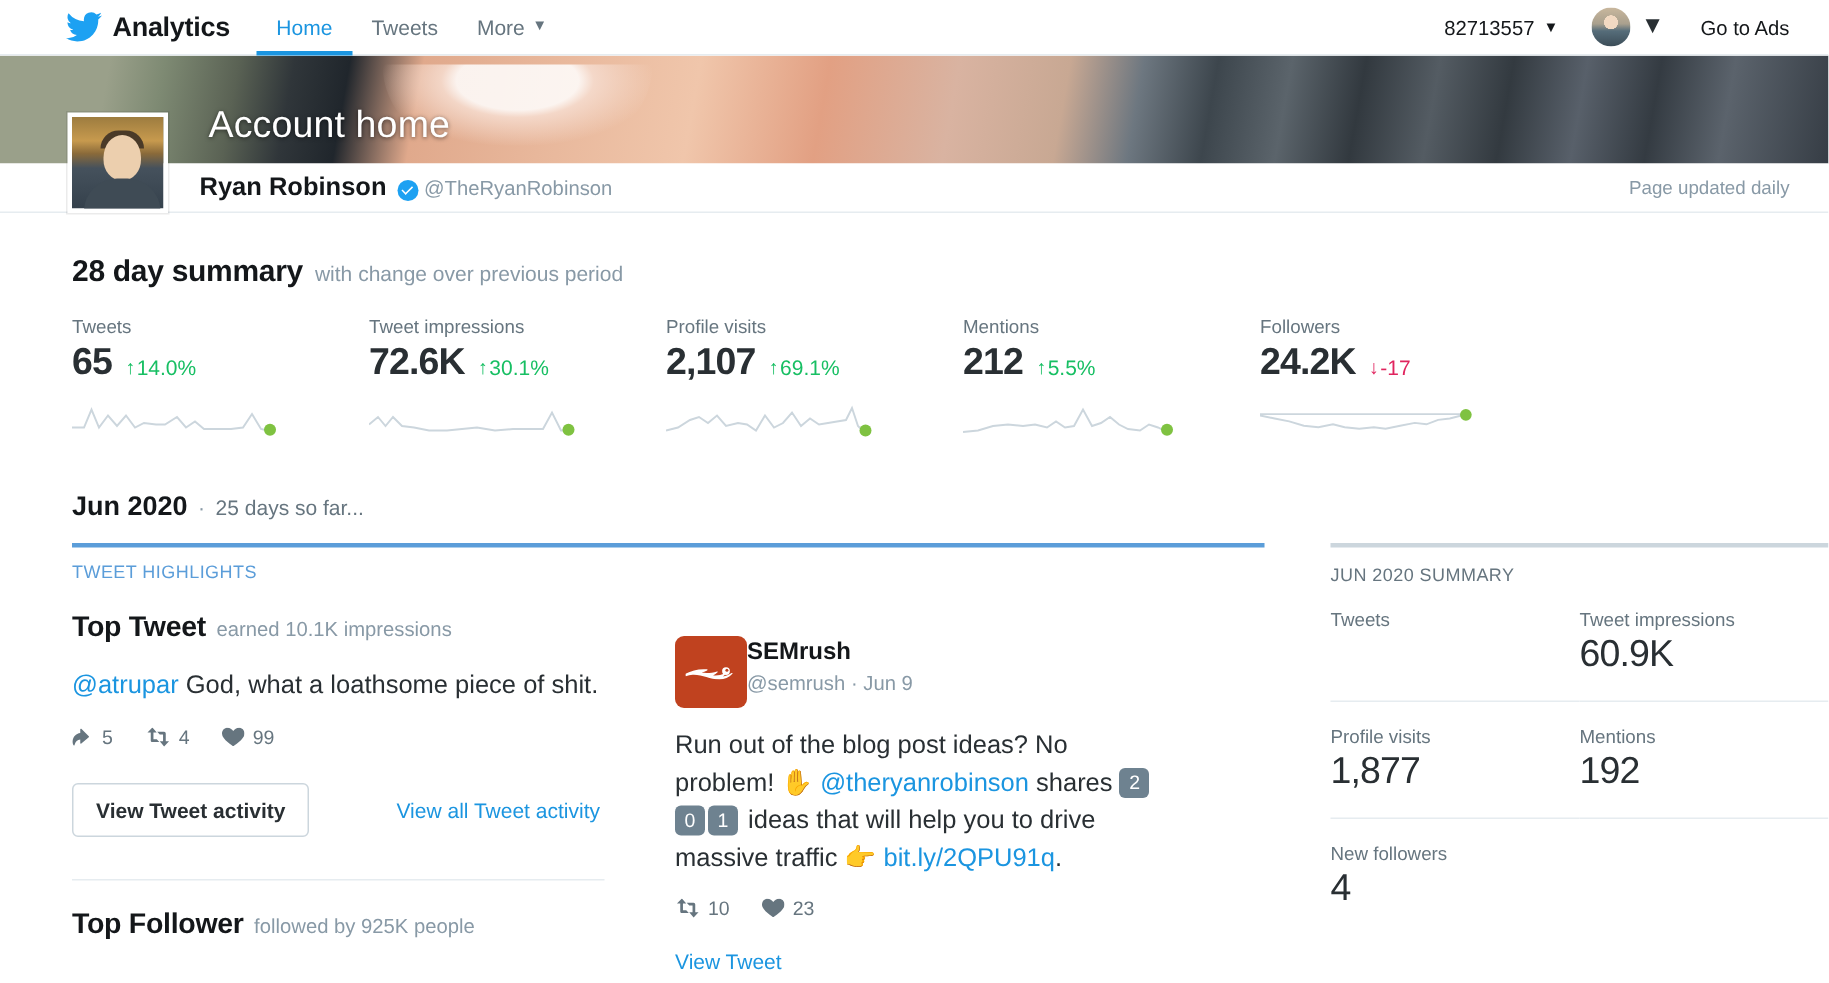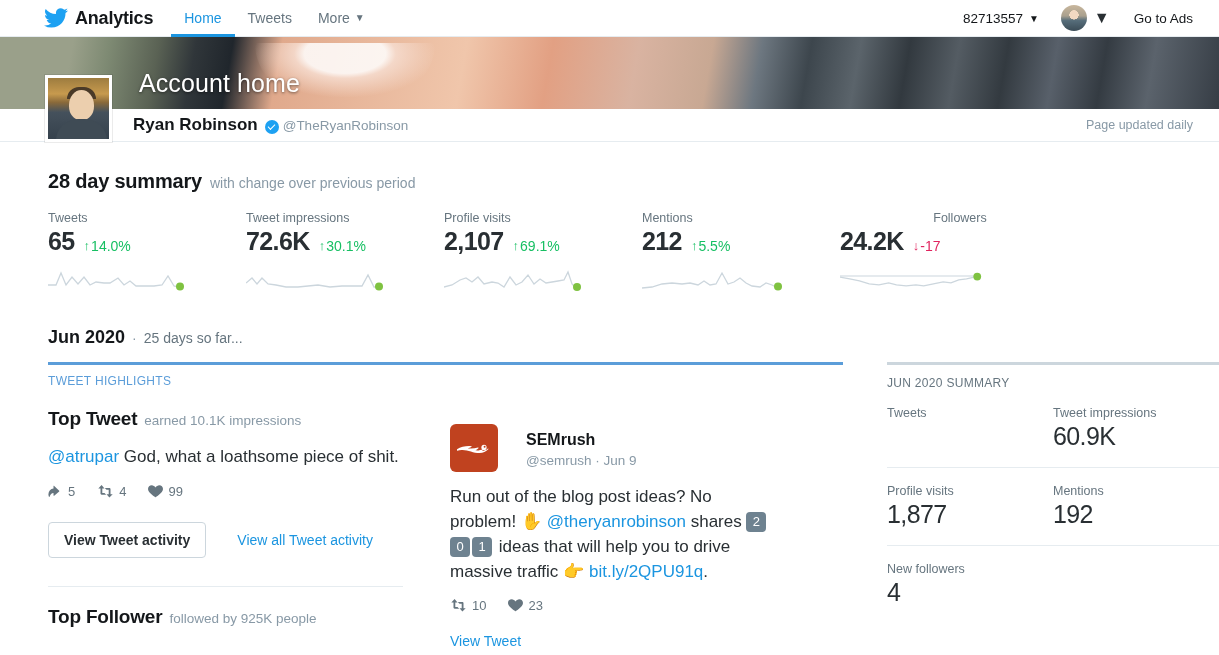--- a/index.html
+++ b/index.html
@@ -134,21 +134,21 @@
 
   
   .page { padding: 0 26px 0 48px; }
 
   .sum-head { padding-top: 28px; display: flex; align-items: baseline; gap: 8px; }
   .sum-head h2 { font-size: 20px; font-weight: bold; color: #14171a; letter-spacing: -.2px; }
   .sum-head .sub { font-size: 14px; color: #8899a6; text-align: center; }
 
   .metrics { display: flex; padding-top: 18px; }
   .metric { width: 198px; }
-  .metric.followers { margin-left: 0; width: 240px; text-align: center; }
+  .metric.followers { margin-left: 0; width: 240px; }
   .metric-label { font-size: 12.5px; color: #66757f; margin-bottom: 2px; }
   .metric-row { display: flex; align-items: baseline; gap: 9px; }
   .metric-value { font-size: 25px; color: #292f33; letter-spacing: -.6px; font-weight: bold; }
   .metric-delta { font-size: 14px; display: flex; align-items: center; gap: 1px; }
   .metric-delta.up { color: #17bf63; }
   .metric-delta.down { color: #e0245e; }
   .arrow { font-size: 13px; font-weight: bold; }
   .spark { height: 30px; width: 150px; margin-top: 7px; display: block; }
   .metric.followers .spark { width: 146px; }
 
@@ -171,32 +171,32 @@
 
   .tweet-text { font-size: 17px; line-height: 26px; color: #292f33; padding-top: 14px; width: 355px; }
   .mention-text { font-size: 17px; line-height: 25px; color: #292f33; padding-top: 12px; width: 330px; }
   .blue { color: #1b95e0; }
   a.blue { text-decoration: none; cursor: pointer; }
 
   .stats { display: flex; gap: 22px; padding-top: 14px; align-items: center; }
   .stat { display: flex; align-items: center; gap: 5px; font-size: 13px; color: #66757f; }
   .stat svg { display: block; }
 
-  .btnrow { display: flex; align-items: center; gap: 31px; padding-top: 23px; }
+  .btnrow { display: flex; align-items: center; gap: 58px; padding-top: 23px; }
   .btn {
     border: 1px solid #ccd6dd; border-radius: 4px; background: #fff;
     font-size: 14px; font-weight: bold; color: #292f33;
     padding: 9px 15px; cursor: pointer; font-family: inherit;
   }
   .linkbtn { font-size: 14px; color: #1b95e0; cursor: pointer; }
 
   .hr { height: 1px; background: #e6ecf0; margin-top: 28px; width: 355px; }
   .follower-title { padding-top: 19px; }
 
-  .mention-head { display: flex; gap: 28px; padding-top: 16px; align-items: center; }
+  .mention-head { display: flex; gap: 0; padding-top: 16px; align-items: flex-start; }
   .sem-logo {
     width: 48px; height: 48px; border-radius: 6px; background: #c0421f;
     position: relative; flex: none; overflow: hidden;
   }
   .sem-logo .swoosh {
     position: absolute; left: 7px; top: 20px; width: 34px; height: 9px;
   }
   .mention-names { padding-top: 2px; }
   .mname { font-size: 16px; font-weight: bold; color: #14171a; }
   .mhandle { font-size: 13.5px; color: #8899a6; padding-top: 4px; }

